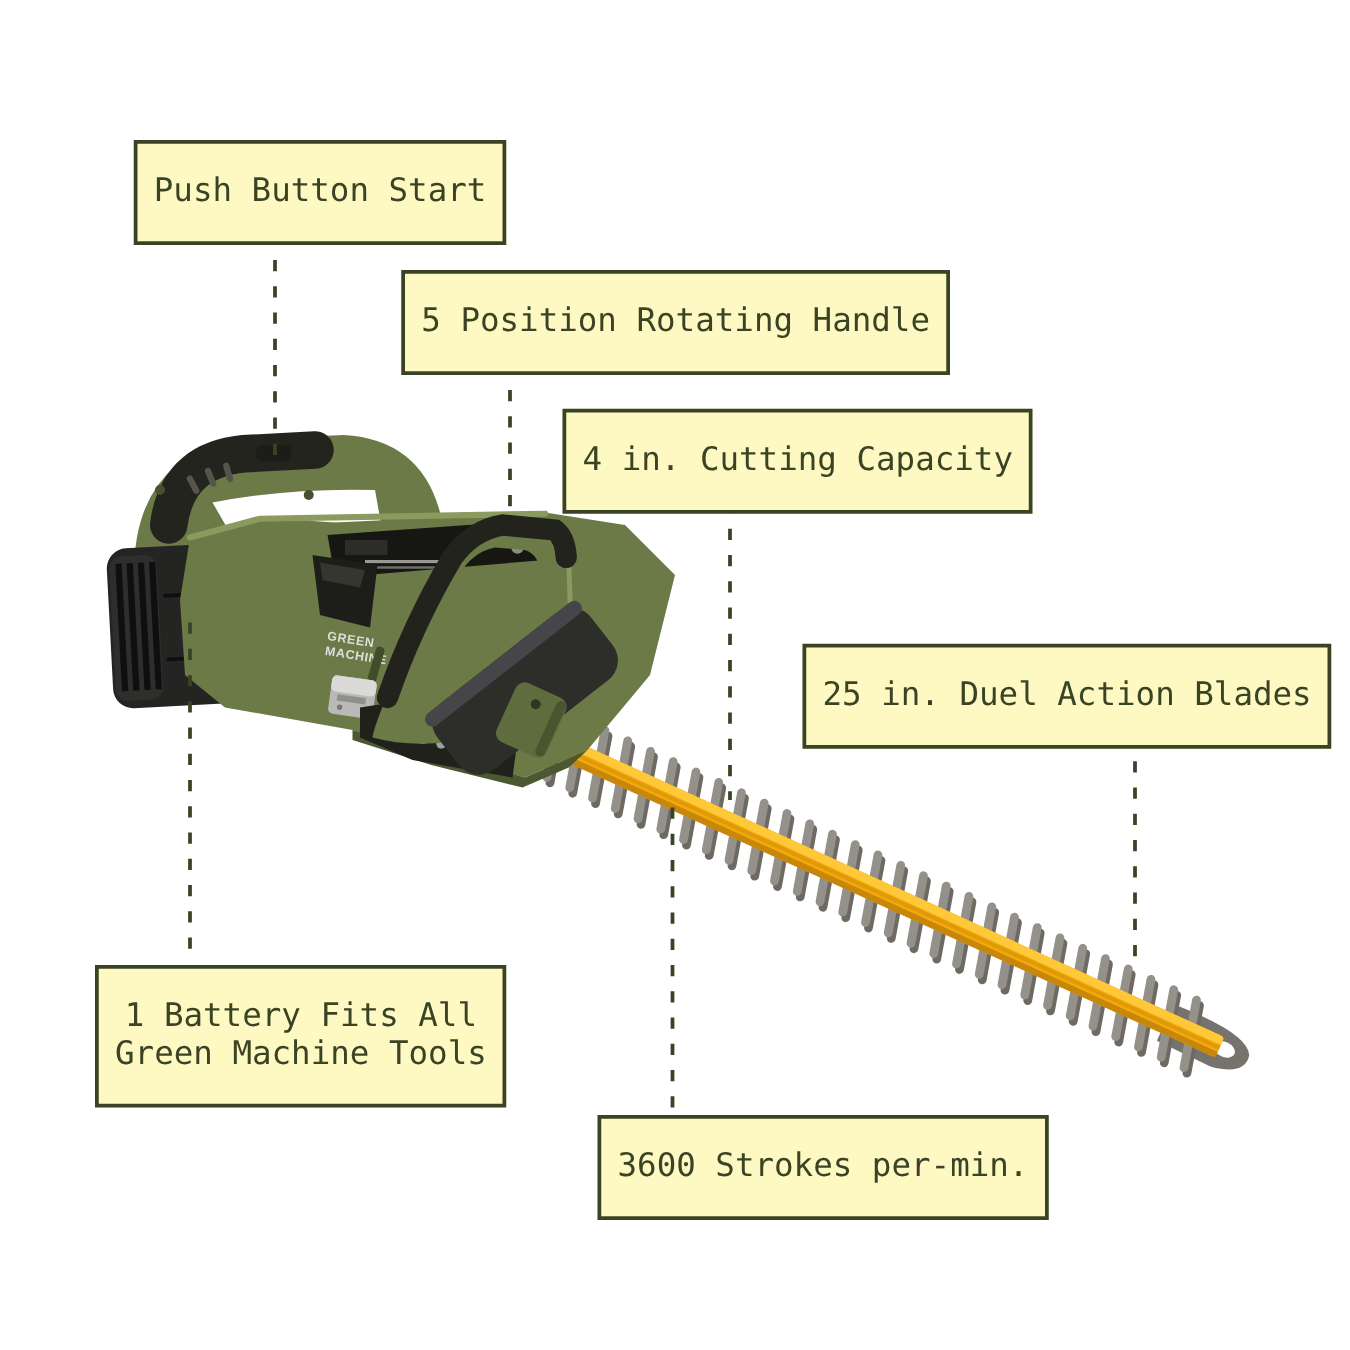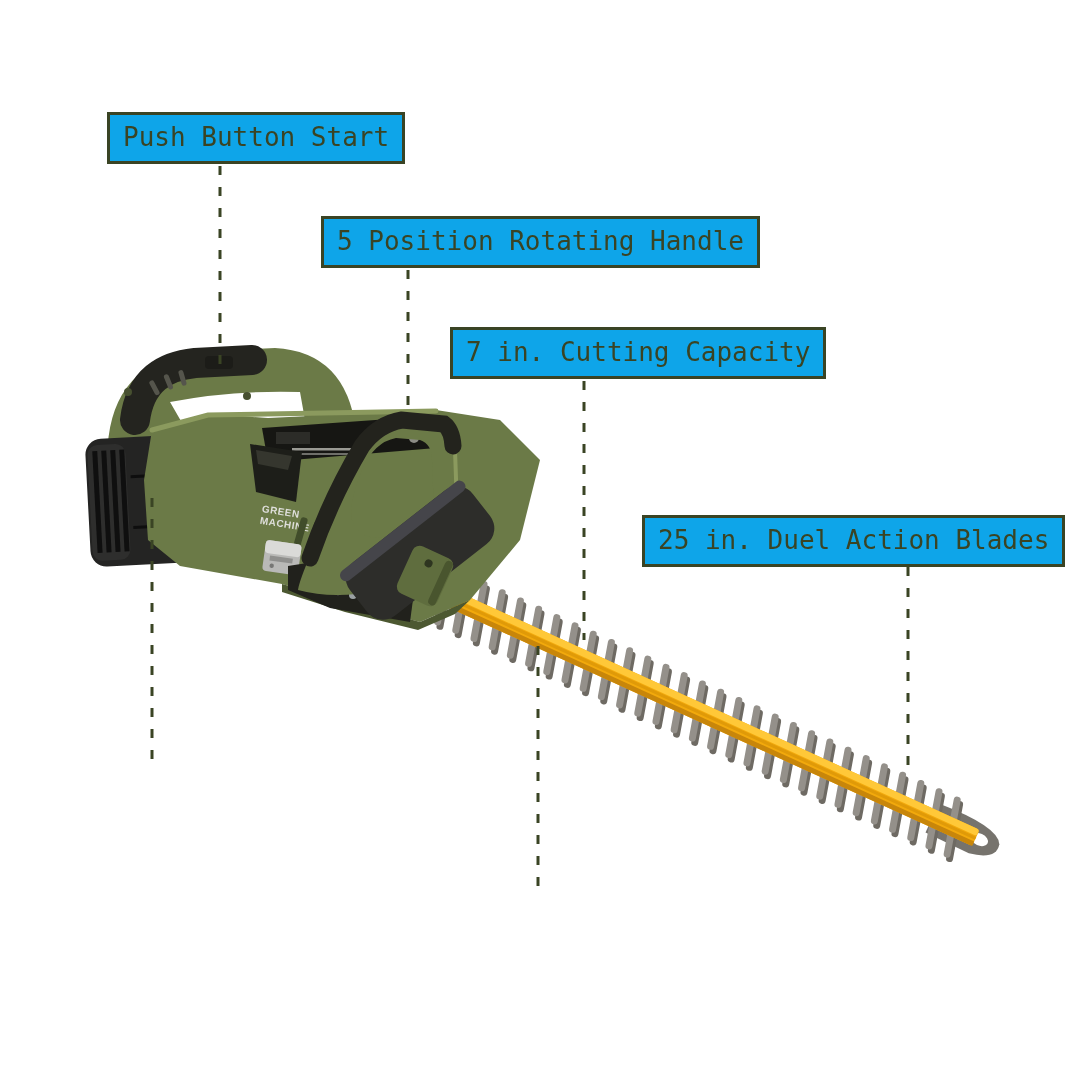--- a/index.html
+++ b/index.html
@@ -2,26 +2,26 @@
 <html><head>
 <meta charset="utf-8">
 <style>
   html,body{margin:0;padding:0;background:#ffffff;}
   .stage{position:relative;width:1080px;height:1080px;background:#ffffff;overflow:hidden;
          font-family:"DejaVu Sans Mono", monospace;}
   .stage svg.layer{position:absolute;left:0;top:0;width:1080px;height:1080px;}
   .callout{
     position:absolute;
     box-sizing:border-box;
-    background:#0ea5e9;
+    background:#fef9c3;
     border:3px solid #3a4424;
     color:#3a4424;
     font-size:26px;
     line-height:1.15;
-    padding:8px 13px;
+    padding:24px 13px;
     white-space:nowrap;
     text-align:center;
     z-index:3;
   }
   .callout .ln{display:block;}
 </style>
 </head>
 <body>
 
 <div class="stage">
@@ -187,19 +187,24 @@
     <line x1="584" y1="381" x2="584" y2="640"></line>
     <line x1="908" y1="567" x2="908" y2="773"></line>
     <line x1="152" y1="498" x2="152" y2="770"></line>
     <line x1="538" y1="646" x2="538" y2="890"></line>
   </svg>
 
   <div class="callout" style="left:107px; top:112px;">Push Button Start</div>
 
   <div class="callout" style="left:321px; top:216px;">5 Position Rotating Handle</div>
 
-  <div class="callout" style="left:450px; top:327px;">7 in. Cutting Capacity</div>
+  <div class="callout" style="left:450px; top:327px;">4 in. Cutting Capacity</div>
 
   <div class="callout" style="left:642px; top:515px;text-align:center;">25 in. Duel Action Blades</div>
 
-
+  <div class="callout" style="left:76px; top:772px;">
+    <span class="ln">1 Battery Fits All</span>
+    <span class="ln">Green Machine Tools</span>
+  </div>
+
+  <div class="callout" style="left:478px; top:892px;">3600 Strokes per-min.</div>
 
 </div>
 
 </body></html>

